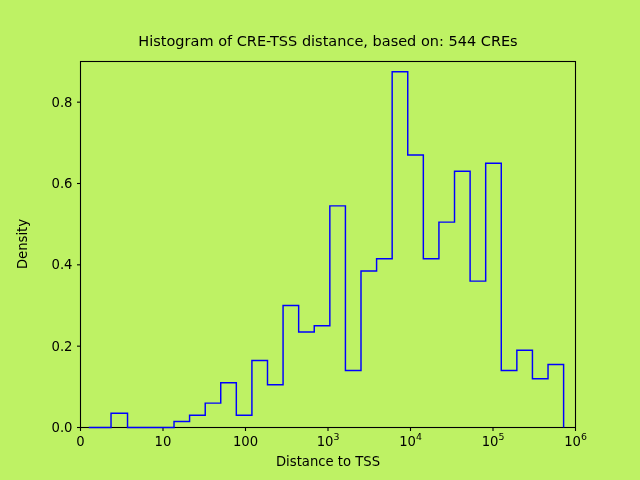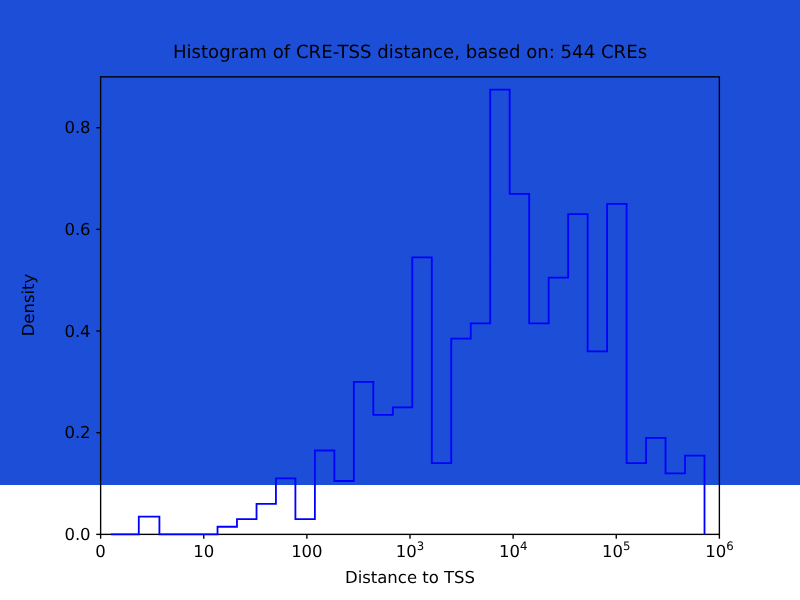--- a/index.html
+++ b/index.html
@@ -9,22 +9,22 @@
   }
   body {
     width: 640px;
     height: 480px;
     font-family: "DejaVu Sans", sans-serif;
     overflow: hidden;
   }
   #figure {
     position: relative;
     width: 640px;
-    height: 388px;
-    background: #1d4ed8;
+    height: 480px;
+    background: #bef264;
   }
   #chart-svg {
     display: block;
     width: 640px;
     height: 480px;
   }
   .tick-mark {
     stroke: #000000;
     stroke-width: 1.1;
   }

